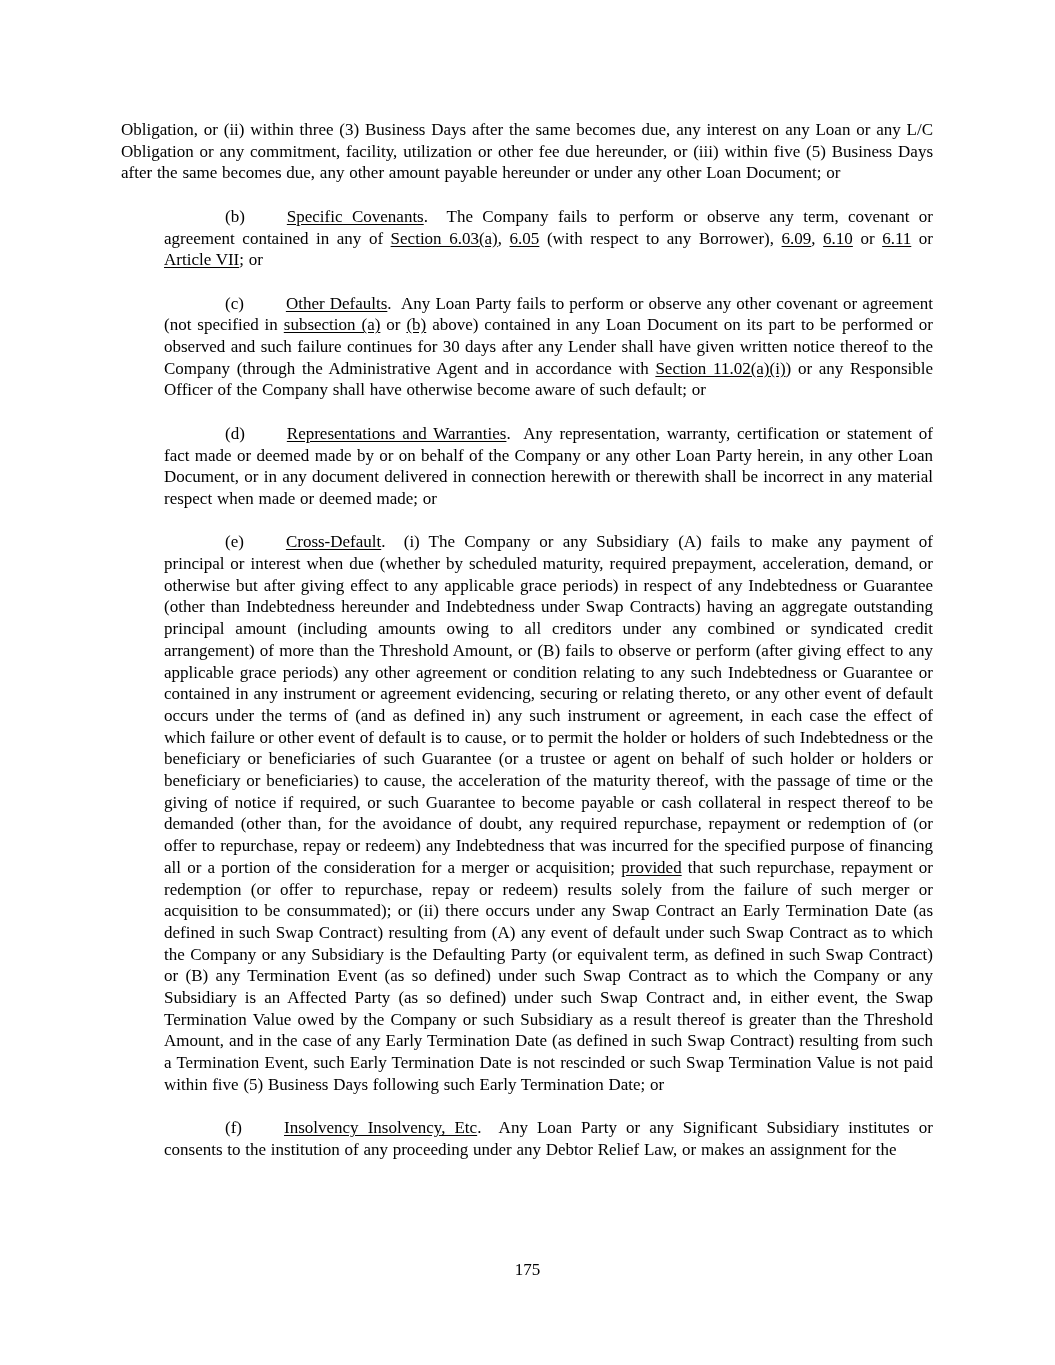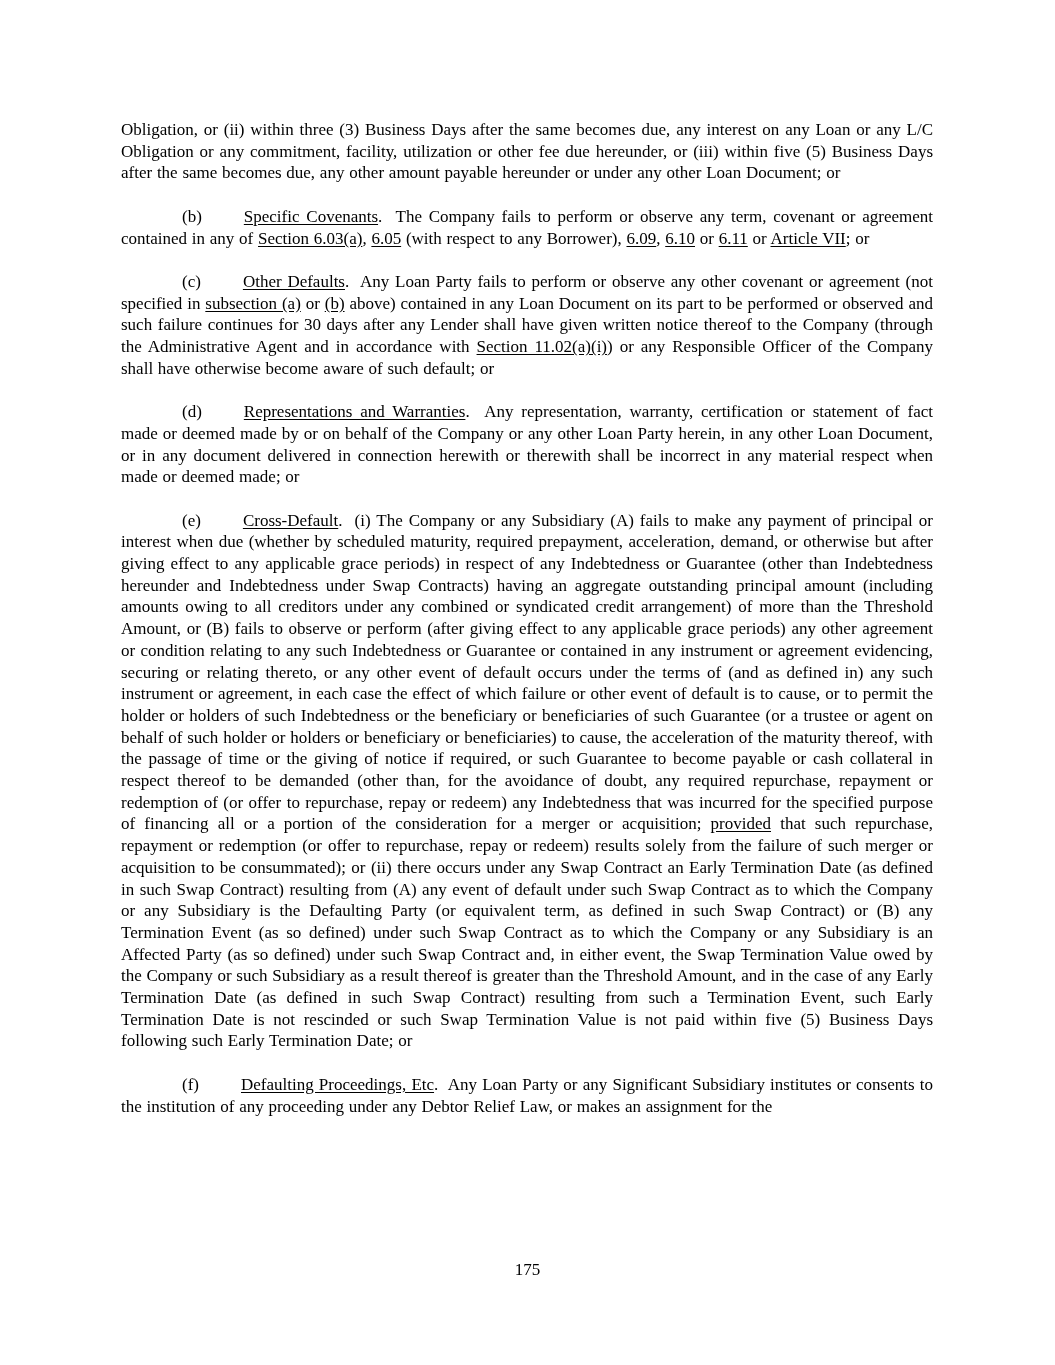--- a/index.html
+++ b/index.html
@@ -19,21 +19,21 @@
     width: 812px;
   }
   p.para {
     margin: 0;
     text-align: justify;
     font-size: 17px;
     line-height: 21.7px;
     word-spacing: 0.5px;
   }
   p.para + p.para { margin-top: 21.7px; }
-  p.para.indent { text-indent: 61px; }
+  p.para.indent { text-indent: 61px; margin-left: 43px; }
   .tab { display: inline-block; width: 42px; }
   .u { text-decoration: underline; text-underline-offset: 2px; }
   .footer {
     position: absolute;
     left: 0;
     top: 1259px;
     width: 100%;
     text-align: center;
     font-size: 17px;
     line-height: 22px;
@@ -41,16 +41,16 @@
 </style>
 </head>
 <body>
 
 <div class="body-text">
     <p class="para"><span>Obligation, or (ii) within three (3) Business Days after the same becomes due, any interest on any Loan or any L/C Obligation or any commitment, facility, utilization or other fee due hereunder, or (iii) within five (5) Business Days after the same becomes due, any other amount payable hereunder or under any other Loan Document; or</span></p>
     <p class="para indent"><span>(b)</span><span class="tab"></span><span class="u">Specific Covenants</span><span>.&nbsp; The Company fails to perform or observe any term, covenant or agreement contained in any of </span><span class="u">Section 6.03(a)</span><span>, </span><span class="u">6.05</span><span> (with respect to any Borrower), </span><span class="u">6.09</span><span>, </span><span class="u">6.10</span><span> or </span><span class="u">6.11</span><span> or </span><span class="u">Article VII</span><span>; or</span></p>
     <p class="para indent"><span>(c)</span><span class="tab"></span><span class="u">Other Defaults</span><span>.&nbsp; Any Loan Party fails to perform or observe any other covenant or agreement (not specified in </span><span class="u">subsection (a)</span><span> or </span><span class="u">(b)</span><span> above) contained in any Loan Document on its part to be performed or observed and such failure continues for 30 days after any Lender shall have given written notice thereof to the Company (through the Administrative Agent and in accordance with </span><span class="u">Section 11.02(a)(i)</span><span>) or any Responsible Officer of the Company shall have otherwise become aware of such default; or</span></p>
     <p class="para indent"><span>(d)</span><span class="tab"></span><span class="u">Representations and Warranties</span><span>.&nbsp; Any representation, warranty, certification or statement of fact made or deemed made by or on behalf of the Company or any other Loan Party herein, in any other Loan Document, or in any document delivered in connection herewith or therewith shall be incorrect in any material respect when made or deemed made; or</span></p>
     <p class="para indent"><span>(e)</span><span class="tab"></span><span class="u">Cross-Default</span><span>.&nbsp; (i) The Company or any Subsidiary (A) fails to make any payment of principal or interest when due (whether by scheduled maturity, required prepayment, acceleration, demand, or otherwise but after giving effect to any applicable grace periods) in respect of any Indebtedness or Guarantee (other than Indebtedness hereunder and Indebtedness under Swap Contracts) having an aggregate outstanding principal amount (including amounts owing to all creditors under any combined or syndicated credit arrangement) of more than the Threshold Amount, or (B) fails to observe or perform (after giving effect to any applicable grace periods) any other agreement or condition relating to any such Indebtedness or Guarantee or contained in any instrument or agreement evidencing, securing or relating thereto, or any other event of default occurs under the terms of (and as defined in) any such instrument or agreement, in each case the effect of which failure or other event of default is to cause, or to permit the holder or holders of such Indebtedness or the beneficiary or beneficiaries of such Guarantee (or a trustee or agent on behalf of such holder or holders or beneficiary or beneficiaries) to cause, the acceleration of the maturity thereof, with the passage of time or the giving of notice if required, or such Guarantee to become payable or cash collateral in respect thereof to be demanded (other than, for the avoidance of doubt, any required repurchase, repayment or redemption of (or offer to repurchase, repay or redeem) any Indebtedness that was incurred for the specified purpose of financing all or a portion of the consideration for a merger or acquisition; </span><span class="u">provided</span><span> that such repurchase, repayment or redemption (or offer to repurchase, repay or redeem) results solely from the failure of such merger or acquisition to be consummated); or (ii) there occurs under any Swap Contract an Early Termination Date (as defined in such Swap Contract) resulting from (A) any event of default under such Swap Contract as to which the Company or any Subsidiary is the Defaulting Party (or equivalent term, as defined in such Swap Contract) or (B) any Termination Event (as so defined) under such Swap Contract as to which the Company or any Subsidiary is an Affected Party (as so defined) under such Swap Contract and, in either event, the Swap Termination Value owed by the Company or such Subsidiary as a result thereof is greater than the Threshold Amount, and in the case of any Early Termination Date (as defined in such Swap Contract) resulting from such a Termination Event, such Early Termination Date is not rescinded or such Swap Termination Value is not paid within five (5) Business Days following such Early Termination Date; or</span></p>
-    <p class="para indent"><span>(f)</span><span class="tab"></span><span class="u">Defaulting Proceedings, Etc</span><span>.&nbsp; Any Loan Party or any Significant Subsidiary institutes or consents to the institution of any proceeding under any Debtor Relief Law, or makes an assignment for the</span></p>
+    <p class="para indent"><span>(f)</span><span class="tab"></span><span class="u">Insolvency Insolvency, Etc</span><span>.&nbsp; Any Loan Party or any Significant Subsidiary institutes or consents to the institution of any proceeding under any Debtor Relief Law, or makes an assignment for the</span></p>
   </div>
 
 <div class="footer">175</div>
 
 </body></html>

